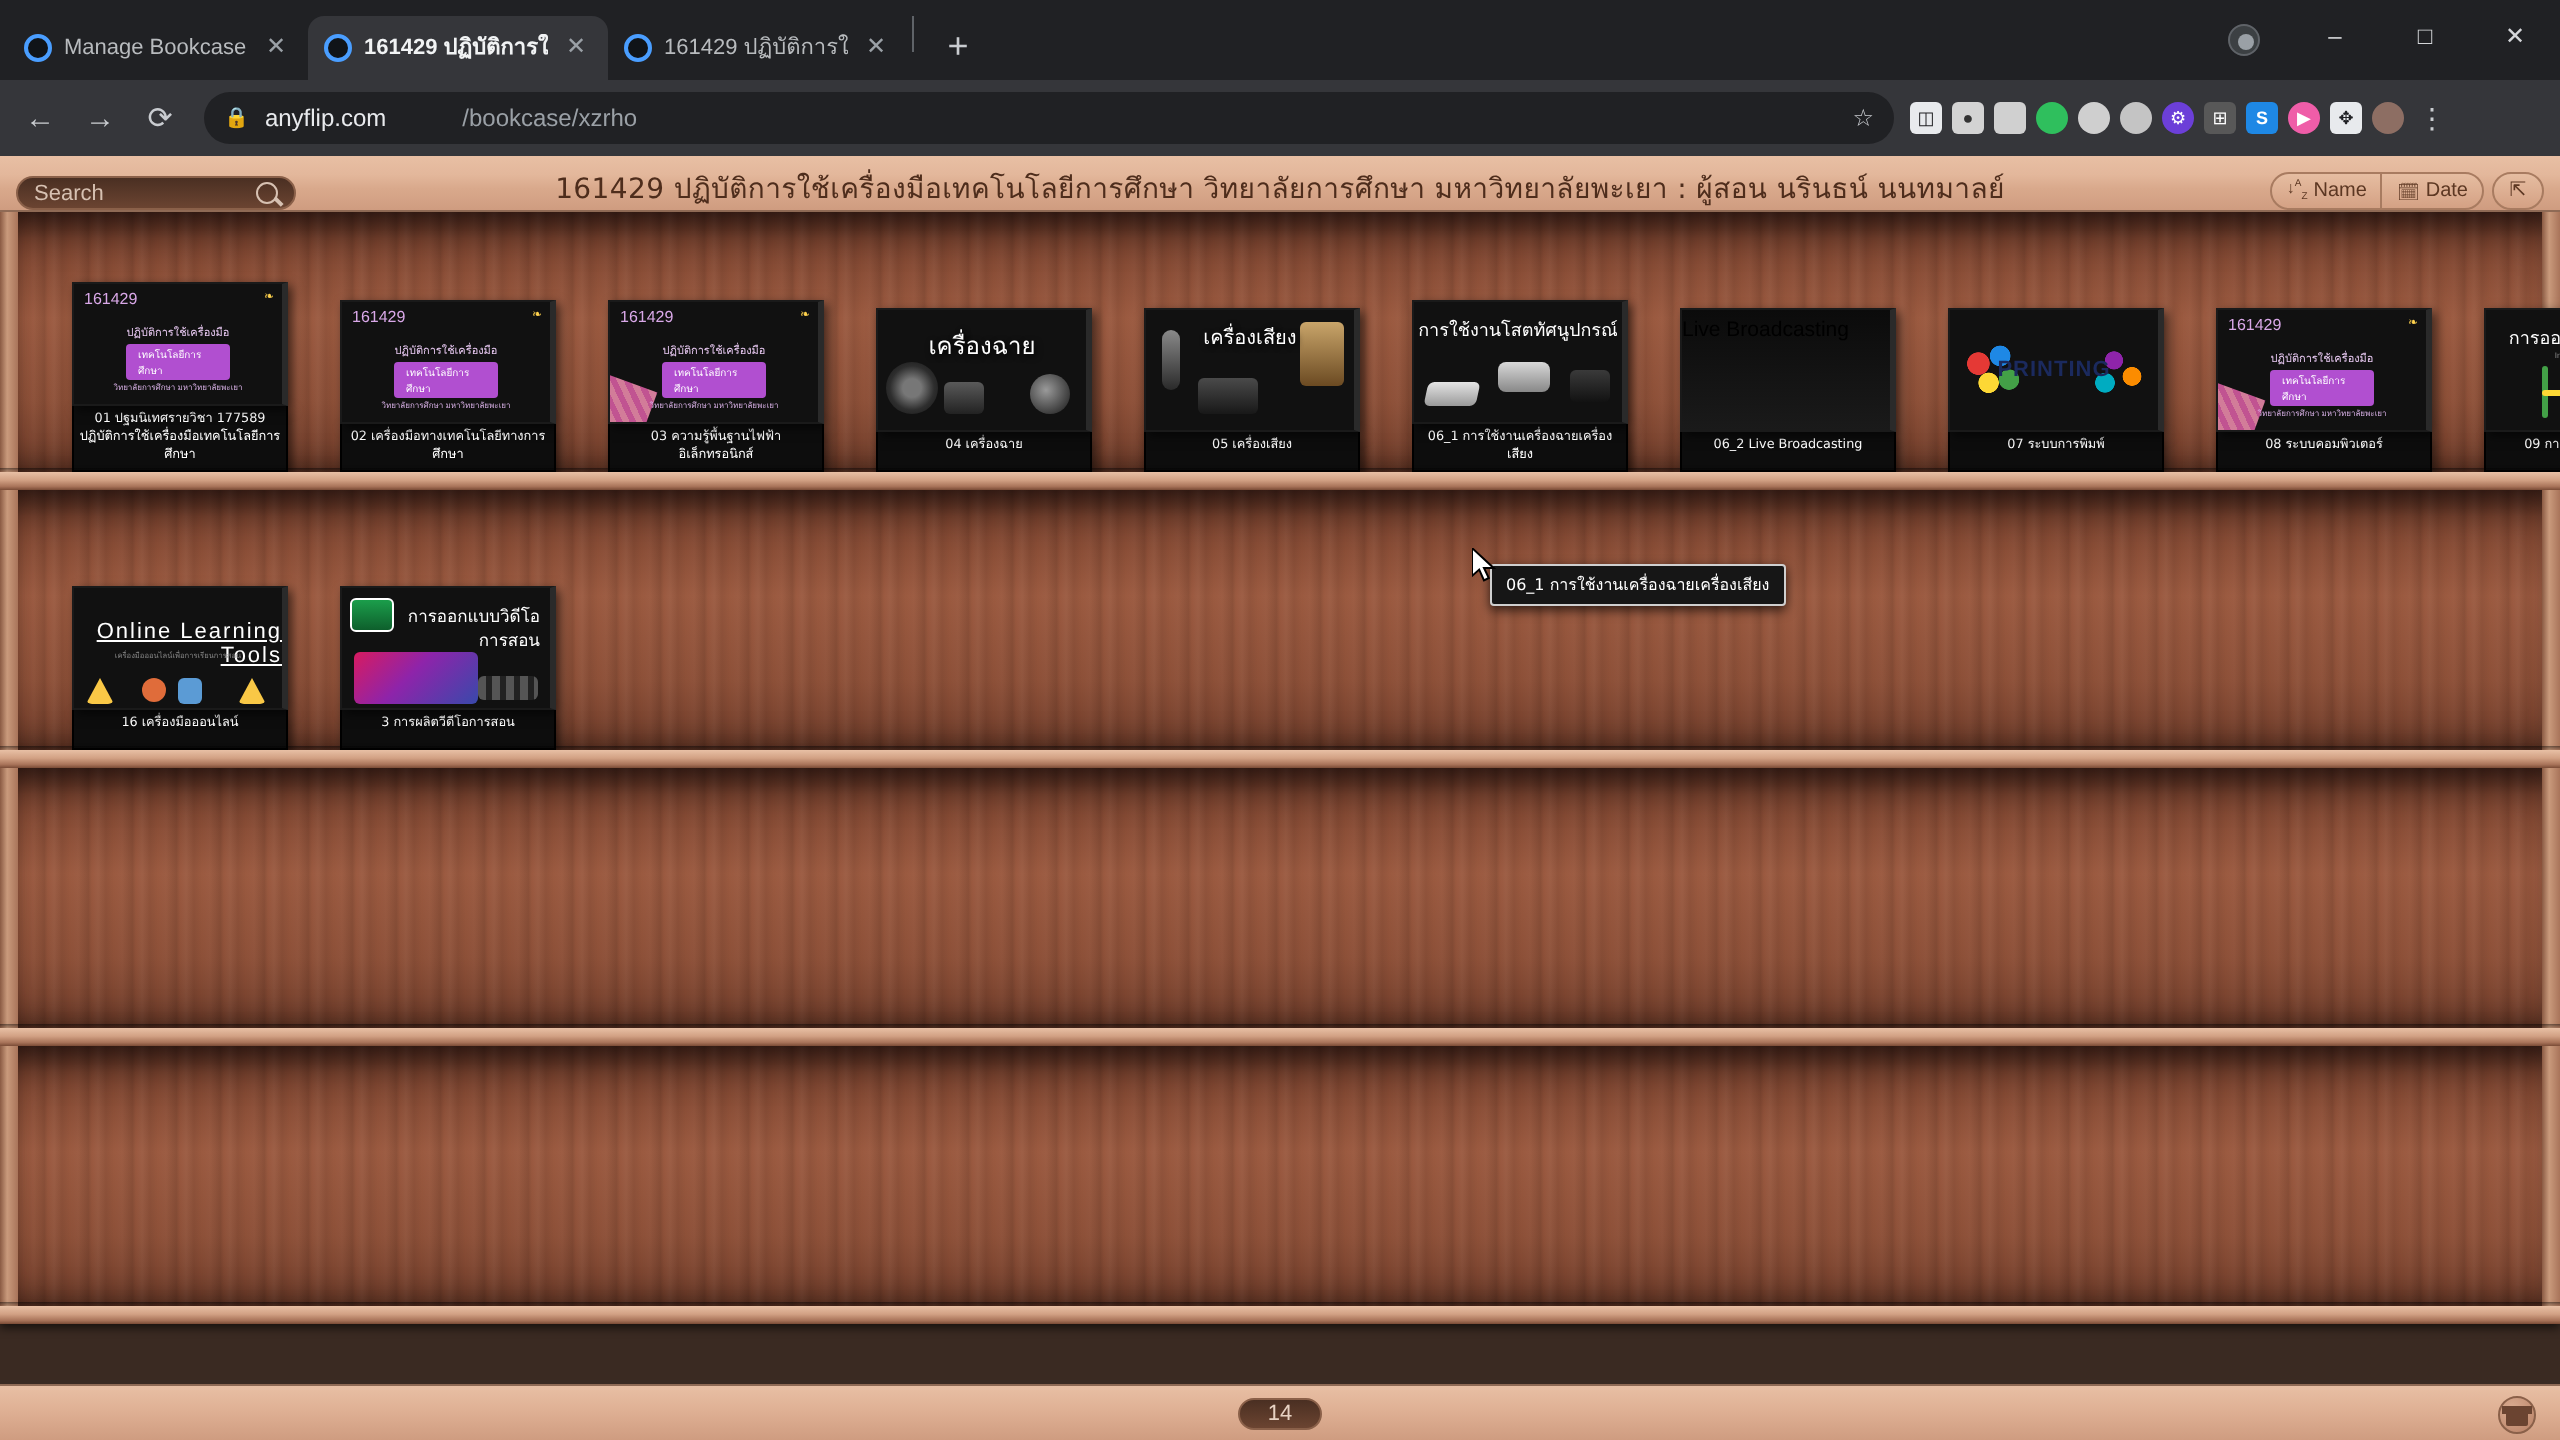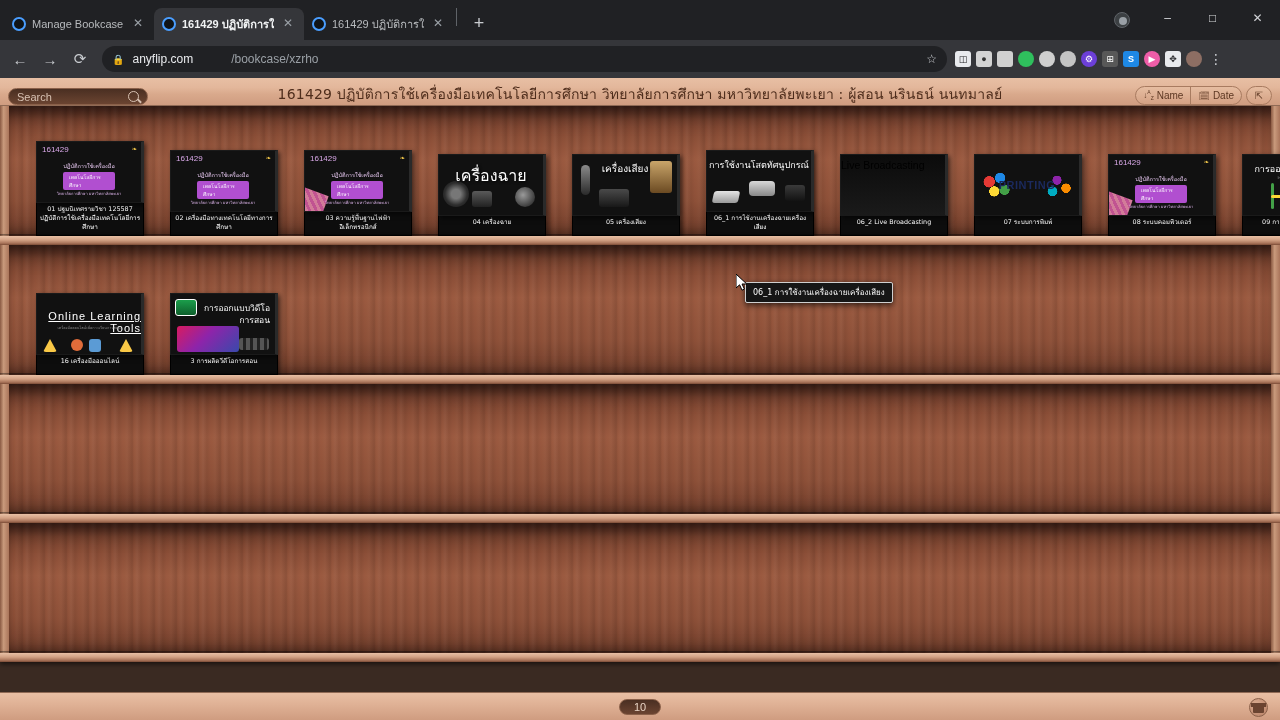--- a/index.html
+++ b/index.html
@@ -194,21 +194,21 @@
   .cov-purple .deco {
     position:absolute; left:-6px; bottom:-6px; width:26px; height:26px;
     background: repeating-linear-gradient(45deg,#e05fa8 0 3px,#f48fb1 3px 6px);
     transform: rotate(20deg); opacity:.85;
   }
 
   
   .cov-dark { background: radial-gradient(ellipse at 30% 60%, #4a4a4a 0%, #1b1b1b 70%, #0a0a0a 100%); }
   .cov-dark .bigtxt {
     position:absolute; left:0; right:0; top:8px; text-align:center;
-    color:#fff; font-size:16px; font-family:"DejaVu Sans","Liberation Sans",sans-serif;
+    color:#fff; font-size:12px; font-family:"DejaVu Sans","Liberation Sans",sans-serif;
     text-shadow:1px 1px 3px #000;
   }
   .cov-dark .bigtxt.sm { font-size:10px; top:6px; }
   .obj { position:absolute; border-radius:3px; }
 
   .cov-white { background: linear-gradient(to bottom,#fdfdfd,#efefef); }
   .cov-white .printing {
     position:absolute; left:0; right:0; top:24px; text-align:center;
     font-size:11px; font-weight:bold; color:#1b2a5e; letter-spacing:.5px;
   }
@@ -354,21 +354,21 @@
         <div class="books">
 
           <div class="book">
             <div class="cover cov-purple">
               <span class="pnum">161429</span>
               <span class="badge">❧</span>
               <span class="ln1">ปฏิบัติการใช้เครื่องมือ</span>
               <span class="chip">เทคโนโลยีการศึกษา</span>
               <span class="ln2">วิทยาลัยการศึกษา มหาวิทยาลัยพะเยา</span>
             </div>
-            <div class="cap">01 ปฐมนิเทศรายวิชา 125587 ปฏิบัติการใช้เครื่องมือเทคโนโลยีการศึกษา</div>
+            <div class="cap">01 ปฐมนิเทศรายวิชา 177589 ปฏิบัติการใช้เครื่องมือเทคโนโลยีการศึกษา</div>
           </div>
 
           <div class="book">
             <div class="cover cov-purple">
               <span class="pnum">161429</span>
               <span class="badge">❧</span>
               <span class="ln1">ปฏิบัติการใช้เครื่องมือ</span>
               <span class="chip">เทคโนโลยีการศึกษา</span>
               <span class="ln2">วิทยาลัยการศึกษา มหาวิทยาลัยพะเยา</span>
             </div>
@@ -509,20 +509,20 @@
 
     </div>
 
     <div class="tooltip">06_1 การใช้งานเครื่องฉายเครื่องเสียง</div>
 
     <svg class="cursor" viewBox="0 0 12 18">
       <polygon points="0,0 0,14 3.6,10.8 6,16.2 8.4,15 6,10 10.8,10" fill="#fff" stroke="#000" stroke-width="1"></polygon>
     </svg>
 
     <div class="bc-footer">
-      <div class="pagepill">10</div>
+      <div class="pagepill">14</div>
       <div class="skinbtn">
         <span class="shirt"></span>
       </div>
     </div>
 
   </div>
 </div>
 
 </body></html>

